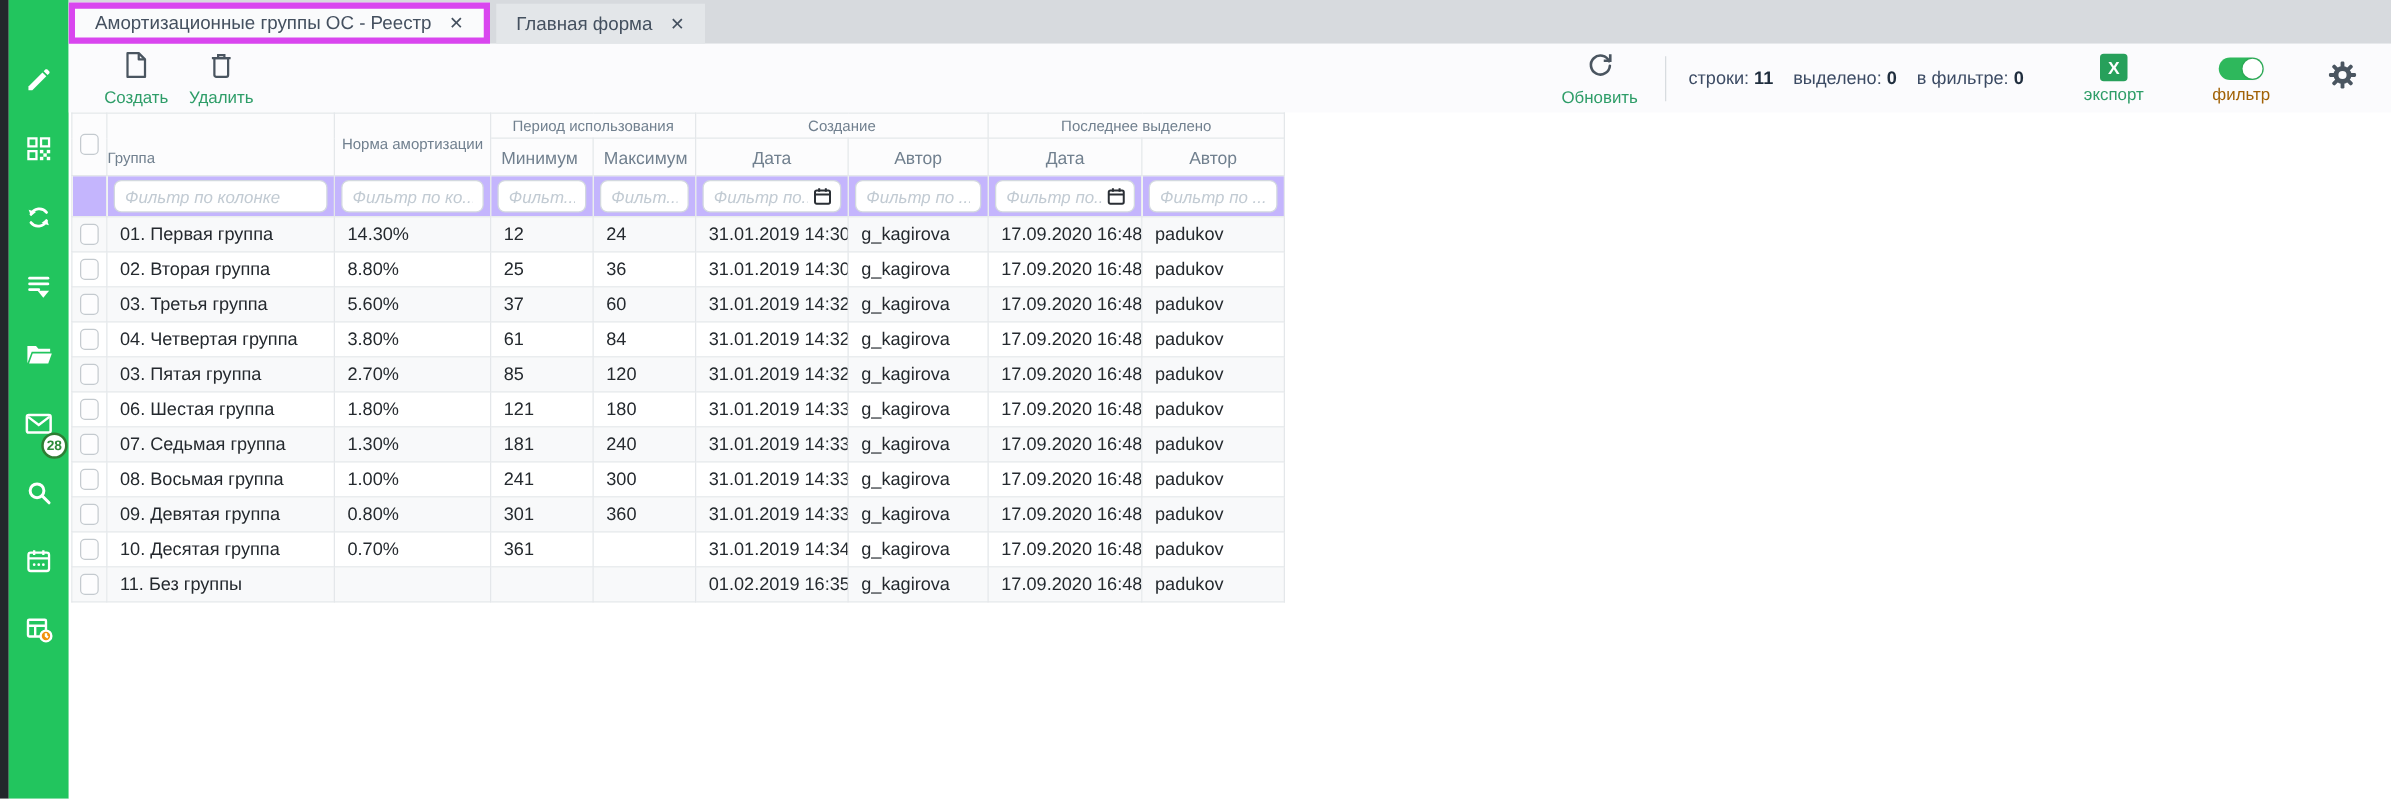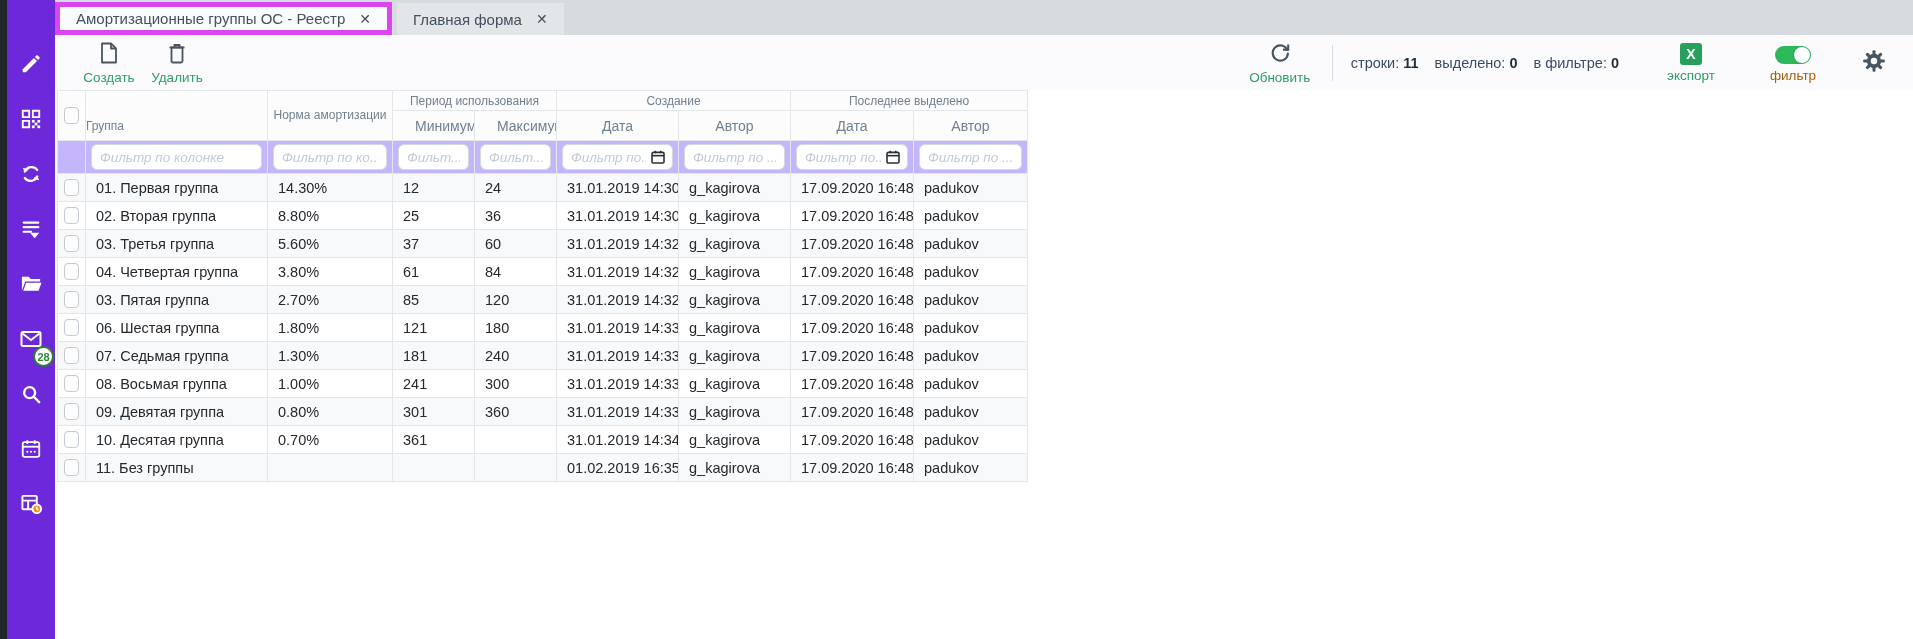--- a/index.html
+++ b/index.html
@@ -5,21 +5,21 @@
   * { box-sizing: border-box; margin: 0; padding: 0; }
   html,body { width:1913px; height:639px; }
   body {
     font-family: "Liberation Sans", "DejaVu Sans", sans-serif;
     background:#ffffff; position:relative; overflow:hidden; color:#24292e;
   }
   
   .edge-strip { position:absolute; left:0; top:0; width:7px; height:639px; background:#23272b; }
   .sidebar {
     position:absolute; left:7px; top:0; width:48px; height:639px;
-    background:#6d28d9; display:flex; flex-direction:column; align-items:center;
+    background:#22c55e; display:flex; flex-direction:column; align-items:center;
     padding-top:36px;
   }
   .side-item { width:48px; height:55px; display:flex; align-items:center; justify-content:center; position:relative; cursor:pointer; }
   .side-item svg { display:block; }
   .badge {
     position:absolute; right:1px; bottom:-1px; width:21px; height:21px; border-radius:50%;
     background:#fff; border:2px solid #2E7D33; color:#2E8B3A; font-size:11px; font-weight:bold;
     display:flex; align-items:center; justify-content:center;
   }
   
@@ -59,21 +59,21 @@
   .gear-wrap { margin:0 26px 0 34px; cursor:pointer; }
   .mL24 { margin-left:24px; }
   .mL34 { margin-left:34px; }
   
   .grid-wrap { margin-left:2px; }
   table { border-collapse:collapse; table-layout:fixed; width:970px; background:#fff; }
   th, td { border:1px solid #E4E7EA; overflow:hidden; white-space:nowrap; }
   thead th { background:#FCFCFD; color:#71808F; font-weight:normal; font-size:14px; }
   .t-group th { height:20px; font-size:12px; text-align:center; }
   .t-sub th { height:30px; text-align:center; }
-  .t-sub th.al { text-align:left; padding-left:22px; }
+  .t-sub th.al { text-align:left; padding-left:8px; }
   th.h-group { vertical-align:bottom; text-align:left; padding-bottom:7px; }
   th.h-norm { vertical-align:middle; text-align:center; white-space:normal; line-height:1.25; }
   .t-filter td { height:33px; background:#c4b5fd; }
   .fwrap { position:relative; margin:0 5px; }
   .fwrap input {
     width:100%; height:26px; border:1px solid #D3D9DF; border-radius:6px; background:#fff;
     font-family:"Liberation Sans","DejaVu Sans",sans-serif; font-size:13.5px; font-style:italic;
     color:#3C4B64; padding:0 8px; outline:none;
   }
   .fwrap input::placeholder { color:#C2CBD3; opacity:1; }

